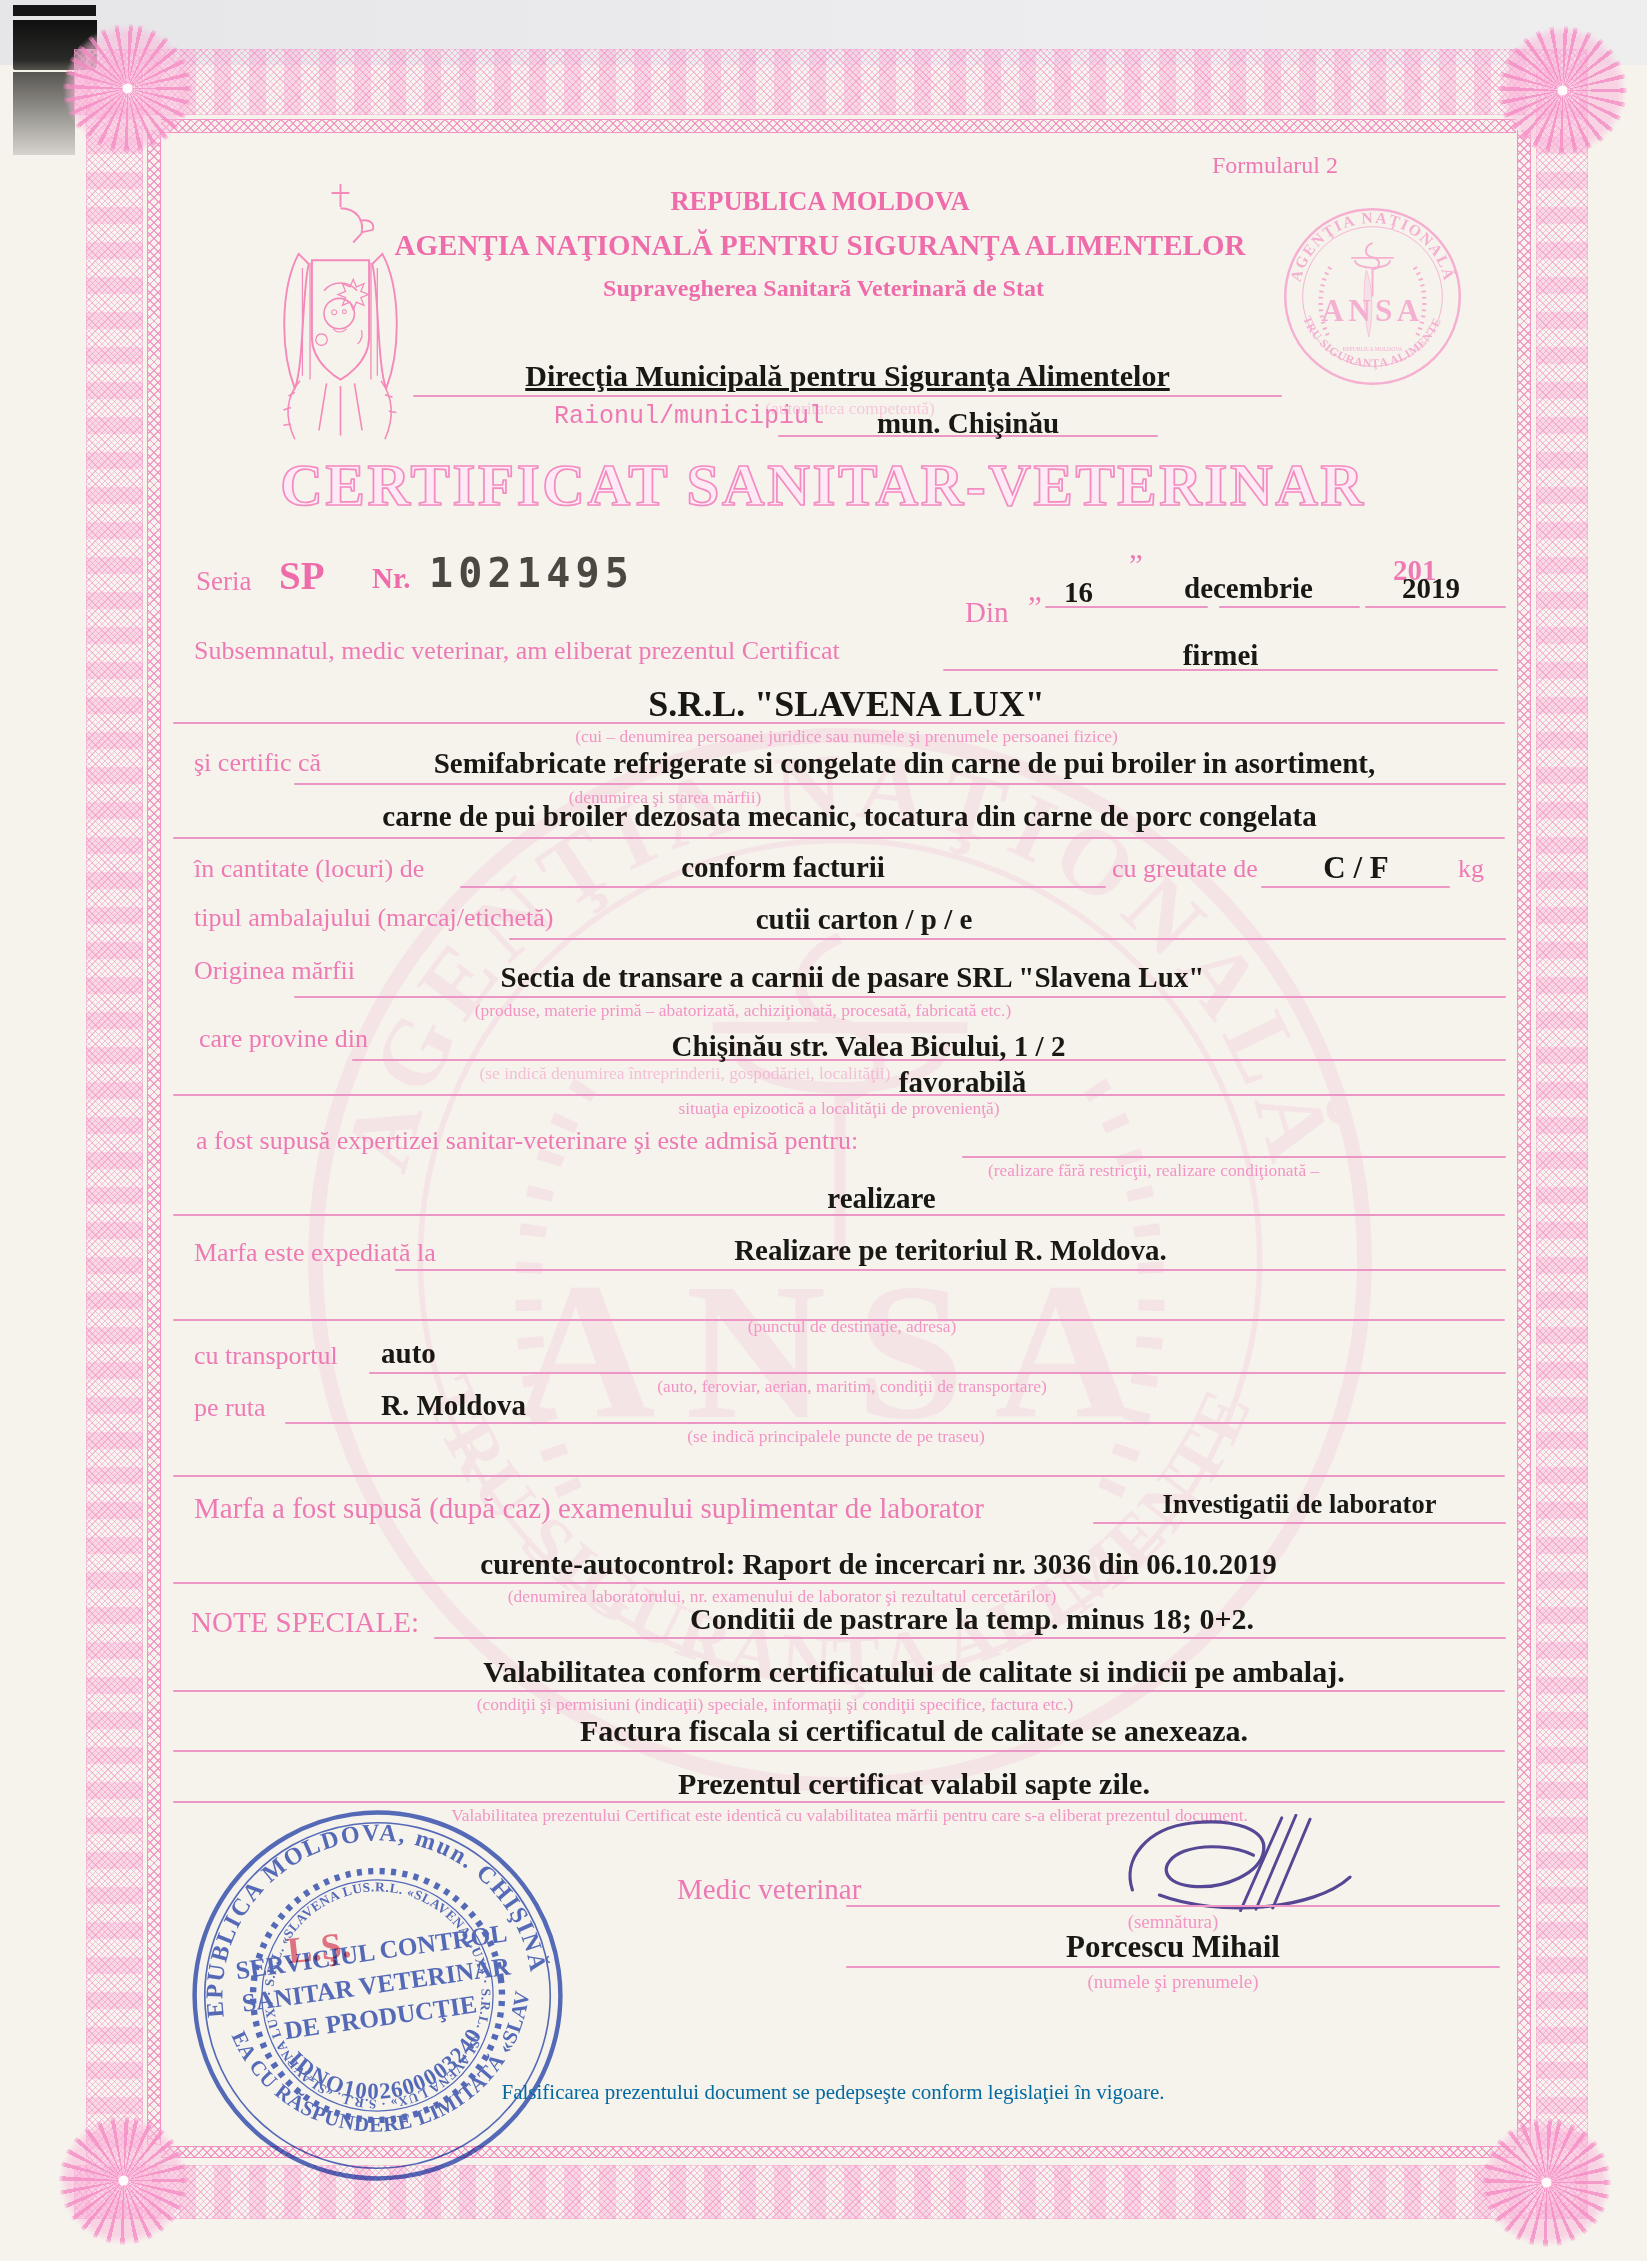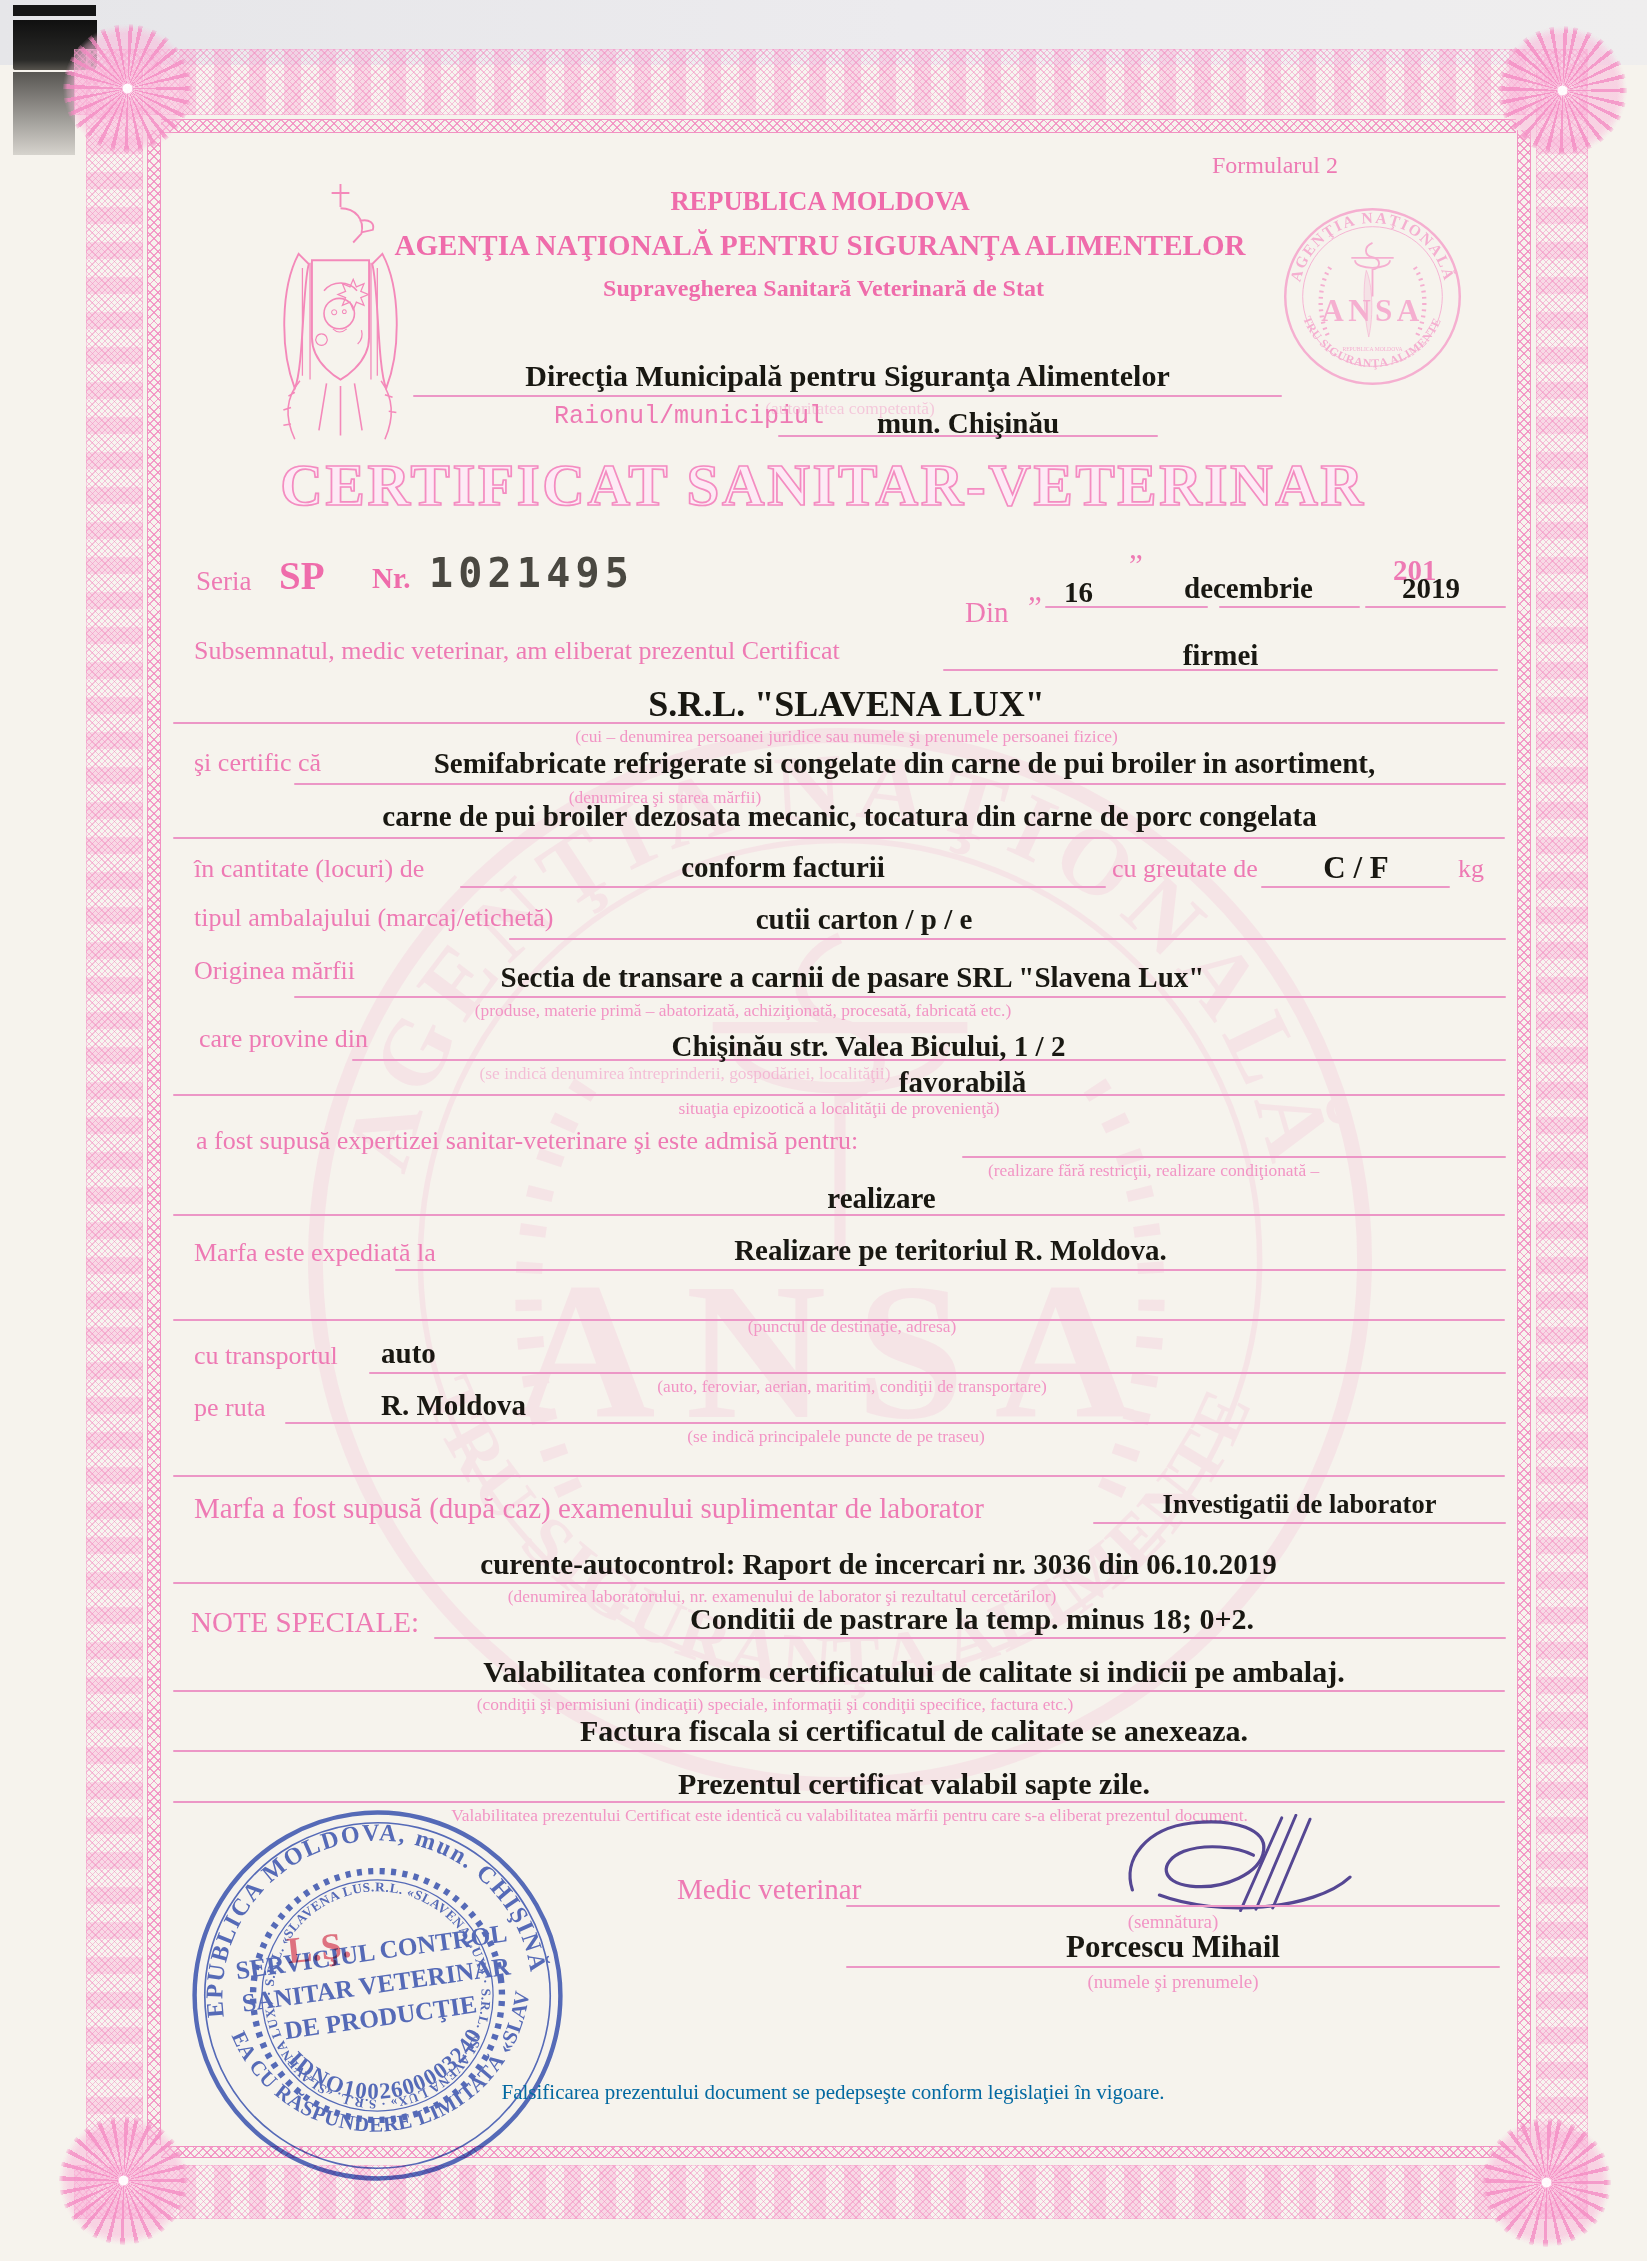--- a/index.html
+++ b/index.html
@@ -141,21 +141,21 @@
       </text>
       <text font-size="19" font-weight="bold" fill="#f59fca" letter-spacing="1">
         <textPath href="#ansa-bot" startOffset="50%" text-anchor="middle">PENTRU SIGURANŢA ALIMENTELOR</textPath>
       </text>
       <text x="150" y="190" font-size="50" font-weight="bold" letter-spacing="7" text-anchor="middle" fill="#f59fca">ANSA</text>
       <text x="150" y="238" font-size="9" text-anchor="middle" fill="#f59fca">REPUBLICA MOLDOVA</text>
     </svg>
   </div>
 
   <div class="rule" style="left:413px;top:395px;width:869px;"></div>
-  <div class="el val center" style="left:413px;top:359px;width:869px;font-size:30px;">Direcţia Municipală pentru Siguranţa Alimentelor</div>
+  <div class="el val center" style="left:413px;top:359px;width:869px;font-size:30px;text-decoration:underline;">Direcţia Municipală pentru Siguranţa Alimentelor</div>
   <div class="el cap center" style="left:543px;top:398px;width:614px;font-size:17.4px;opacity:.45;">(autoritatea competentă)</div>
 
   <div class="el lbl" style="left:554px;top:402px;font-size:25px;font-family:Liberation Mono, monospace;">Raionul/municipiul</div>
   <div class="rule" style="left:778px;top:435px;width:380px;"></div>
   <div class="el val center" style="left:778px;top:407px;width:380px;font-size:29px;">mun. Chişinău</div>
 
   <div class="el title-outline center" style="left:271px;top:451px;width:1104px;font-size:59px;">CERTIFICAT SANITAR-VETERINAR</div>
 
   <div class="el lbl" style="left:196px;top:566px;font-size:27px;">Seria</div>
   <div class="el pinkhead" style="left:279px;top:553px;font-size:39px;">SP</div>

